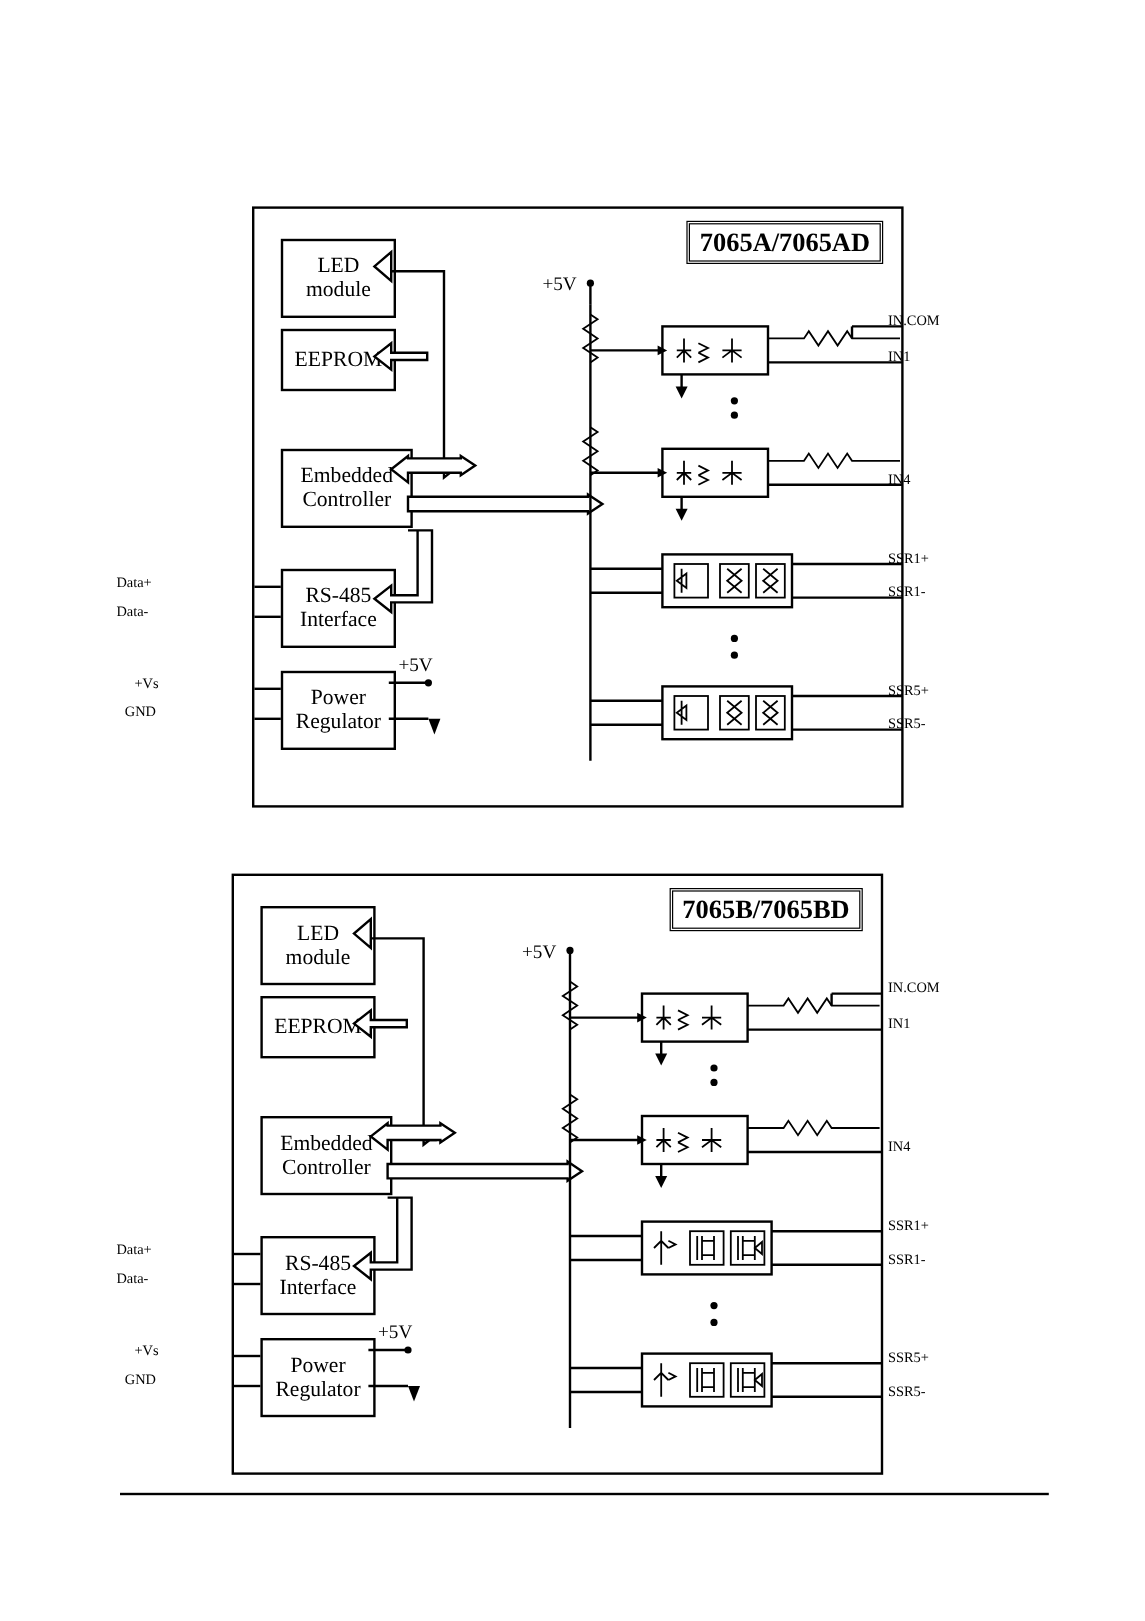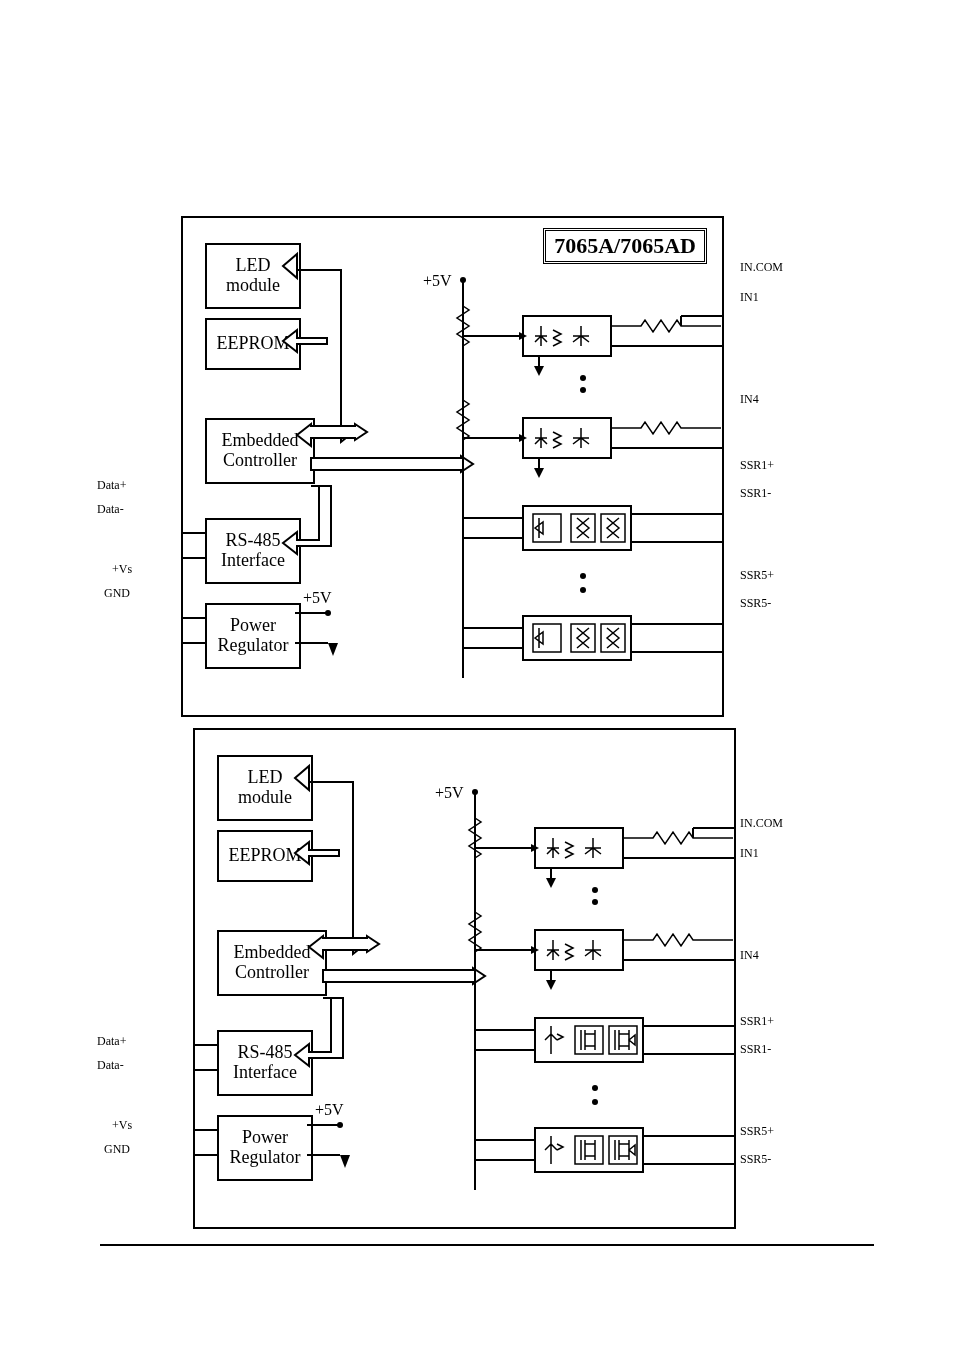--- a/index.html
+++ b/index.html
@@ -13,21 +13,21 @@
     width: 954px;
     height: 1351px;
     position: relative;
     background: #fff;
   }
   .diagram {
     position: absolute;
     border: 2px solid #000;
     background: #fff;
   }
-  .dia1 { left: 181px; top: 172px; width: 539px; height: 497px; margin-top: 44px; }
+  .dia1 { left: 210px; top: 172px; width: 539px; height: 497px; }
   .dia2 { left: 193px; top: 728px; width: 539px; height: 497px; }
 
   .title-badge {
     position: absolute;
     right: 15px;
     top: 10px;
     border: 3px double #000;
     padding: 2px 8px;
     font-size: 22px;
     font-weight: bold;
@@ -174,20 +174,21 @@
 
   <div class="ext-lbl" style="left:740px; top:260px;">IN.COM</div>
   <div class="ext-lbl" style="left:740px; top:290px;">IN1</div>
   <div class="ext-lbl" style="left:740px; top:392px;">IN4</div>
   <div class="ext-lbl" style="left:740px; top:458px;">SSR1+</div>
   <div class="ext-lbl" style="left:740px; top:486px;">SSR1-</div>
   <div class="ext-lbl" style="left:740px; top:568px;">SSR5+</div>
   <div class="ext-lbl" style="left:740px; top:596px;">SSR5-</div>
 
   <div class="diagram dia2">
+    <div class="title-badge">7065B/7065BD</div>
 
     <div class="blk" style="left:22px; top:25px; width:88px; height:54px;">LED<br>module</div>
     <div class="blk" style="left:22px; top:100px; width:88px; height:40px;">EEPROM</div>
     <div class="blk" style="left:22px; top:200px; width:102px; height:54px;">Embedded<br>Controller</div>
     <div class="blk" style="left:22px; top:300px; width:88px; height:54px;">RS-485<br>Interface</div>
     <div class="blk" style="left:22px; top:385px; width:88px; height:54px;">Power<br>Regulator</div>
 
     <svg class="wiring" viewBox="0 0 539 497">
       <path class="w" d="M114 52 h44 v172 l10 -8 v4 h-10 v-168 h-44 v8 l-14 -12 14 -12 z"></path>
       <path class="w" d="M114 120 h30 v6 h-30 v8 l-14 -11 14 -11 z"></path>

